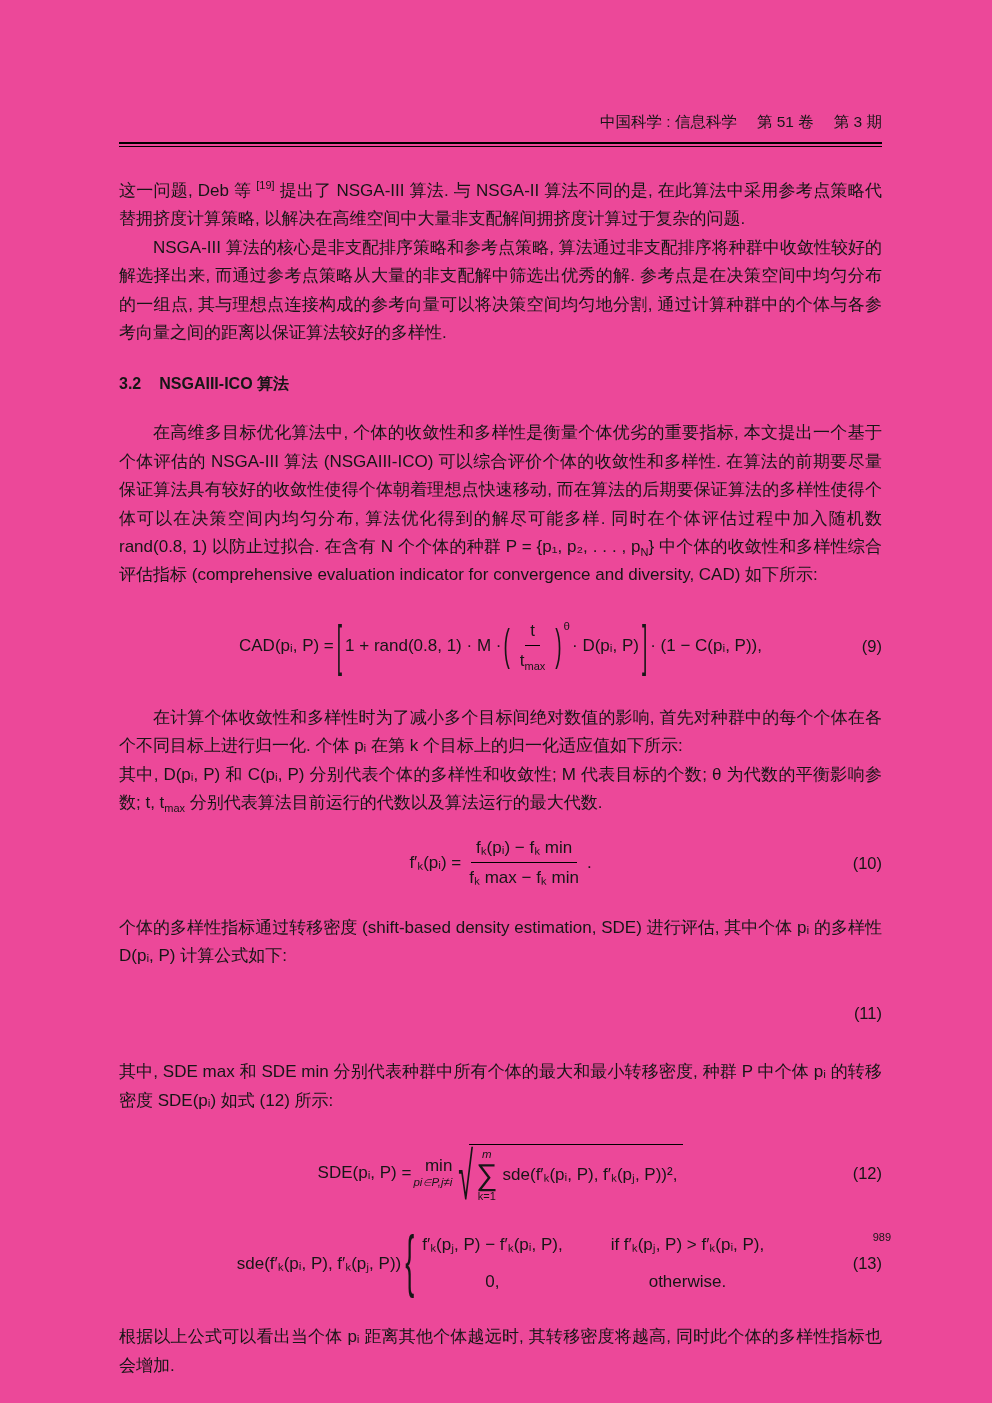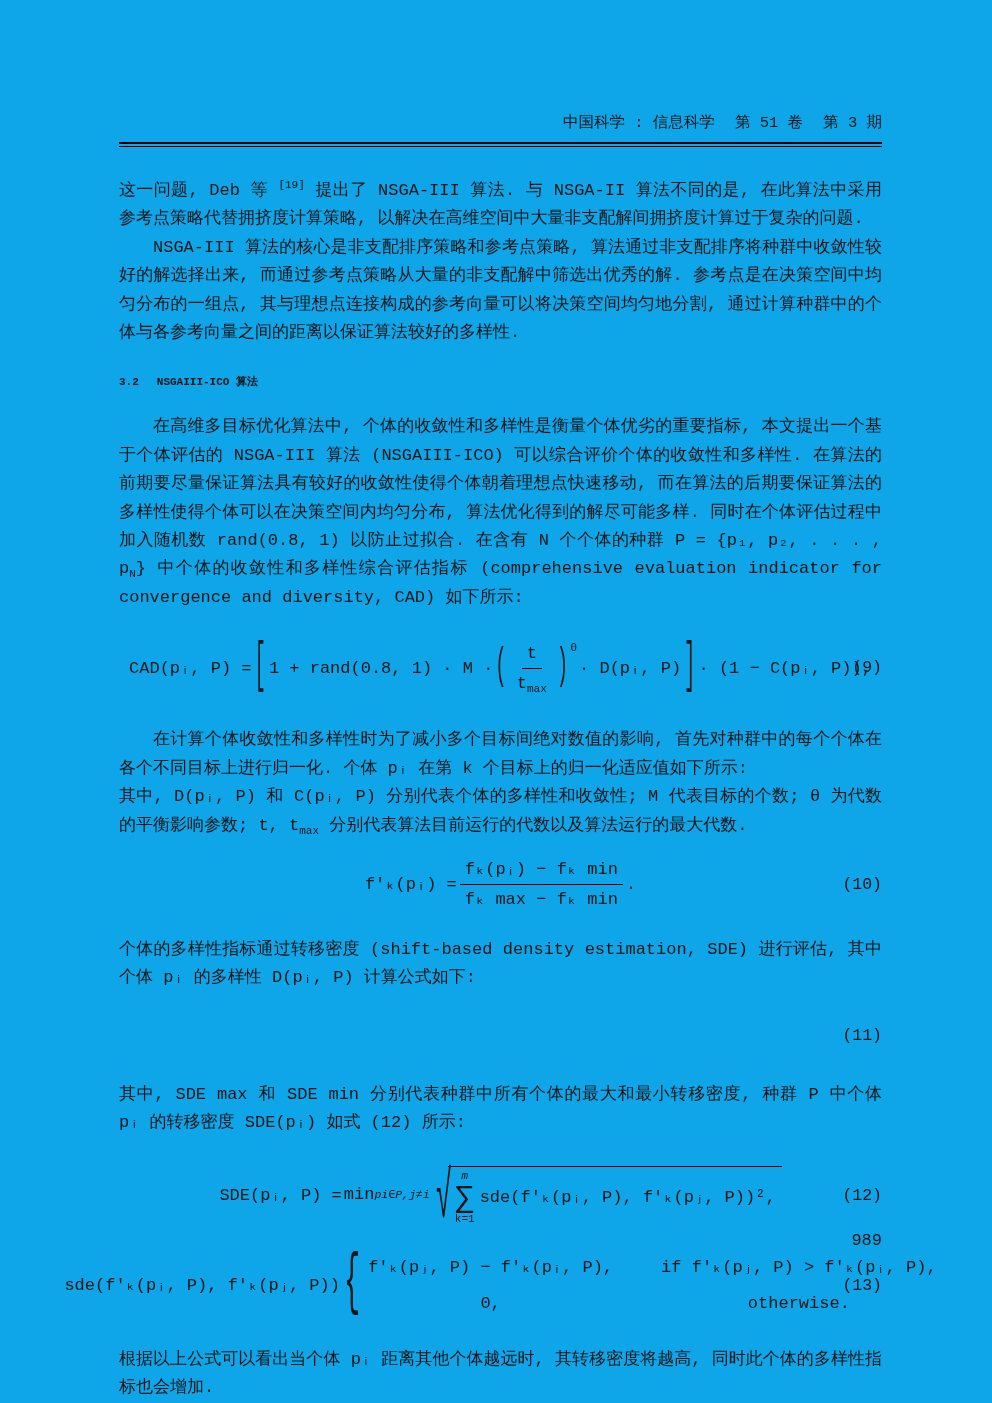--- a/index.html
+++ b/index.html
@@ -1,22 +1,22 @@
 <!DOCTYPE html>
 <html lang="zh"><head>
 <meta charset="utf-8">
 <style>
   html, body { margin: 0; padding: 0; background: #ffffff; }
   .page {
     position: relative;
     width: 992px;
     height: 1403px;
-    background: #0ea5e9;
+    background: #ec4899;
     color: #161616;
-    font-family: Liberation Mono, monospace;
+    font-family: Liberation Sans, sans-serif;
     overflow: hidden;
   }
   .content {
     position: absolute;
     left: 119px;
     top: 112px;
     width: 763px;
   }
   
   .page-header {
@@ -39,21 +39,21 @@
     font-size: 17px;
     line-height: 28.4px;
     text-align: justify;
     text-justify: inter-ideograph;
   }
   p.indent { text-indent: 34px; }
   sup.ref { font-size: 11px; line-height: 0; }
   sub.sb { font-size: 11px; line-height: 0; }
   h2.section-heading {
     margin: 27px 0 24px 0;
-    font-size: 11px;
+    font-size: 16px;
     font-weight: bold;
   }
   h2 .sec-no { margin-right: 18px; }
   
   .equation {
     position: relative;
     display: flex;
     justify-content: center;
     align-items: center;
     font-size: 17px;
@@ -86,22 +86,22 @@
   .big-paren {
     display: inline-block;
     font-size: 19px;
     transform: scaleY(2.35);
     transform-origin: center;
     margin: 0 2px;
   }
   .exp { font-size: 11.5px; position: relative; top: -20px; margin: 0 2px 0 0; }
   .underset {
     display: inline-flex;
-    flex-direction: row;
-    align-items: center;
+    flex-direction: column;
+    align-items: flex-end;
     margin: 0 6px 0 2px;
   }
   .underset .u-top { line-height: 1.1; }
   .underset .u-bot { font-size: 11.5px; line-height: 1.1; font-style: italic; }
   .radical {
     display: inline-block;
     font-size: 27px;
     transform: scaleY(2.45);
     transform-origin: 50% 38%;
     margin-right: -4px;
@@ -137,25 +137,25 @@
   }
   
   .eq-9  { margin: 20px 0 22px 0; height: 72px; }
   .eq-10 { margin: 12px 0 18px 0; height: 66px; }
   .eq-11 { margin: 10px 0 12px 0; height: 66px; }
   .eq-12 { margin: 16px 0 6px 0;  height: 84px; }
   .eq-13 { margin: 6px 0 18px 0;  height: 84px; }
   
   .page-footer {
     position: absolute;
-    left: 119px;
+    left: 128px;
     top: 1231px;
     width: 763px;
     text-align: right;
-    font-size: 17px;
+    font-size: 11px;
   }
 </style>
 </head>
 <body>
 
 <div class="page">
   <div class="content">
 
     <div class="page-header">
       <span>中国科学 : 信息科学</span>

